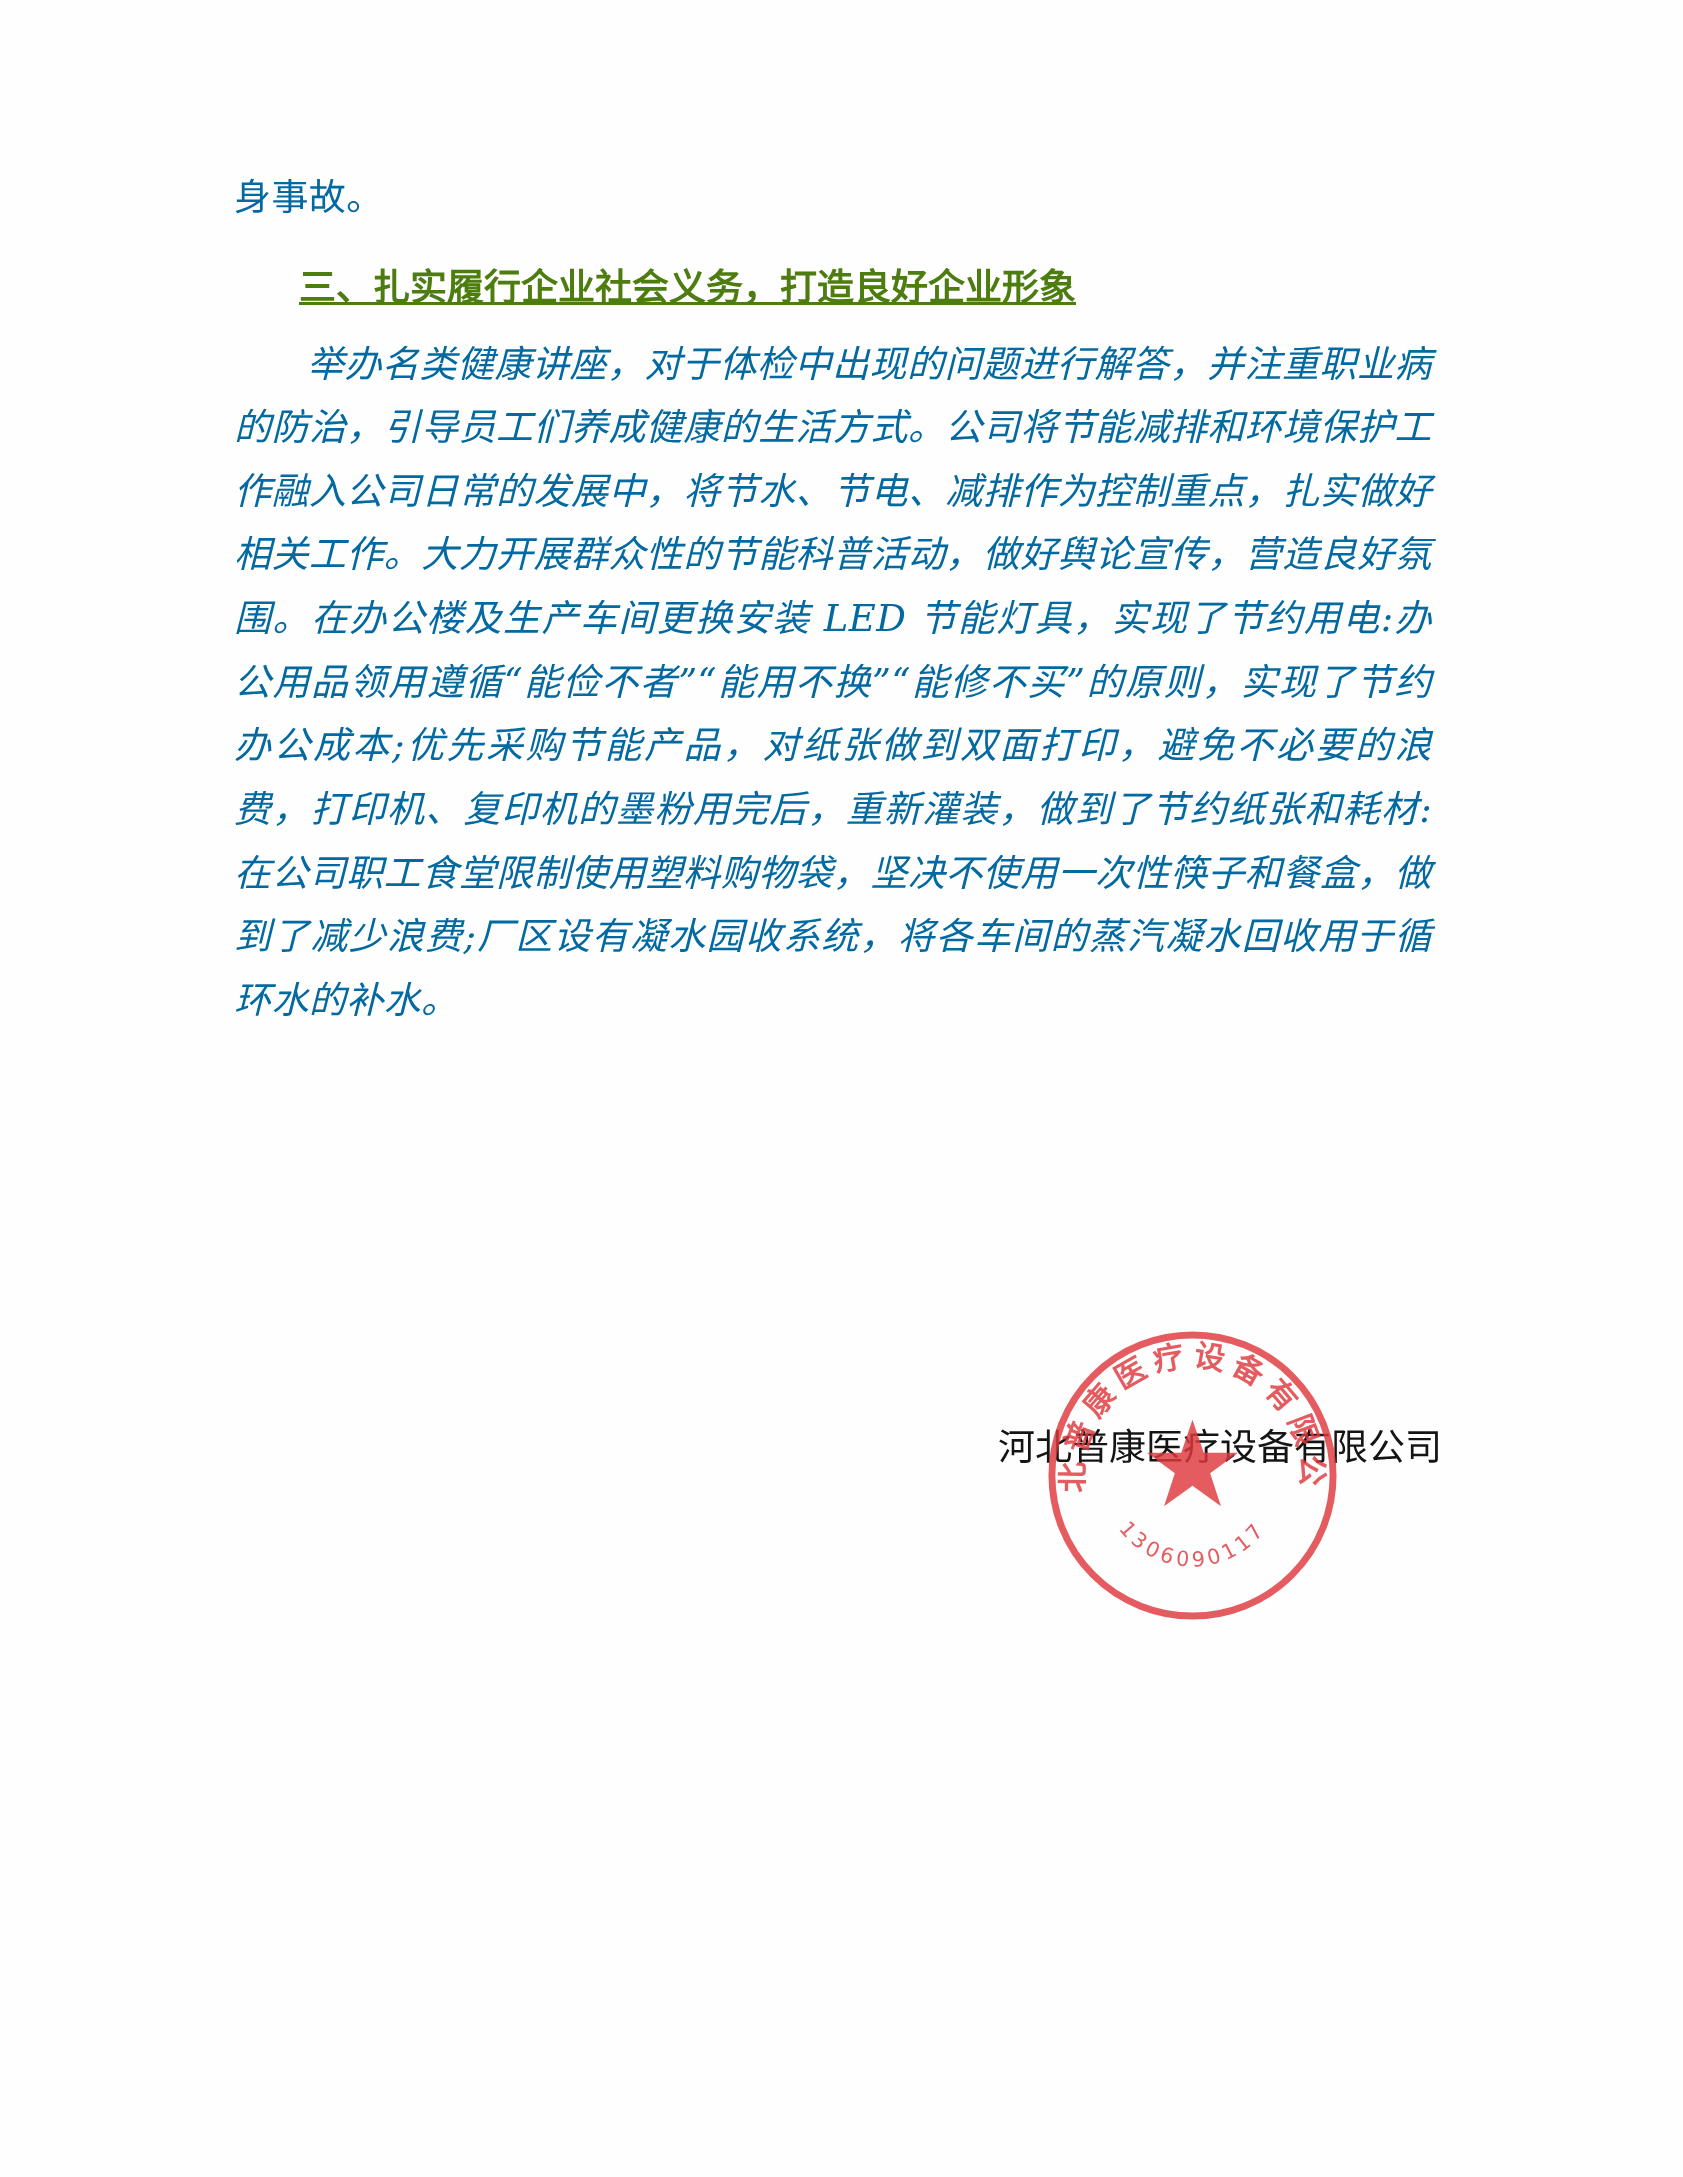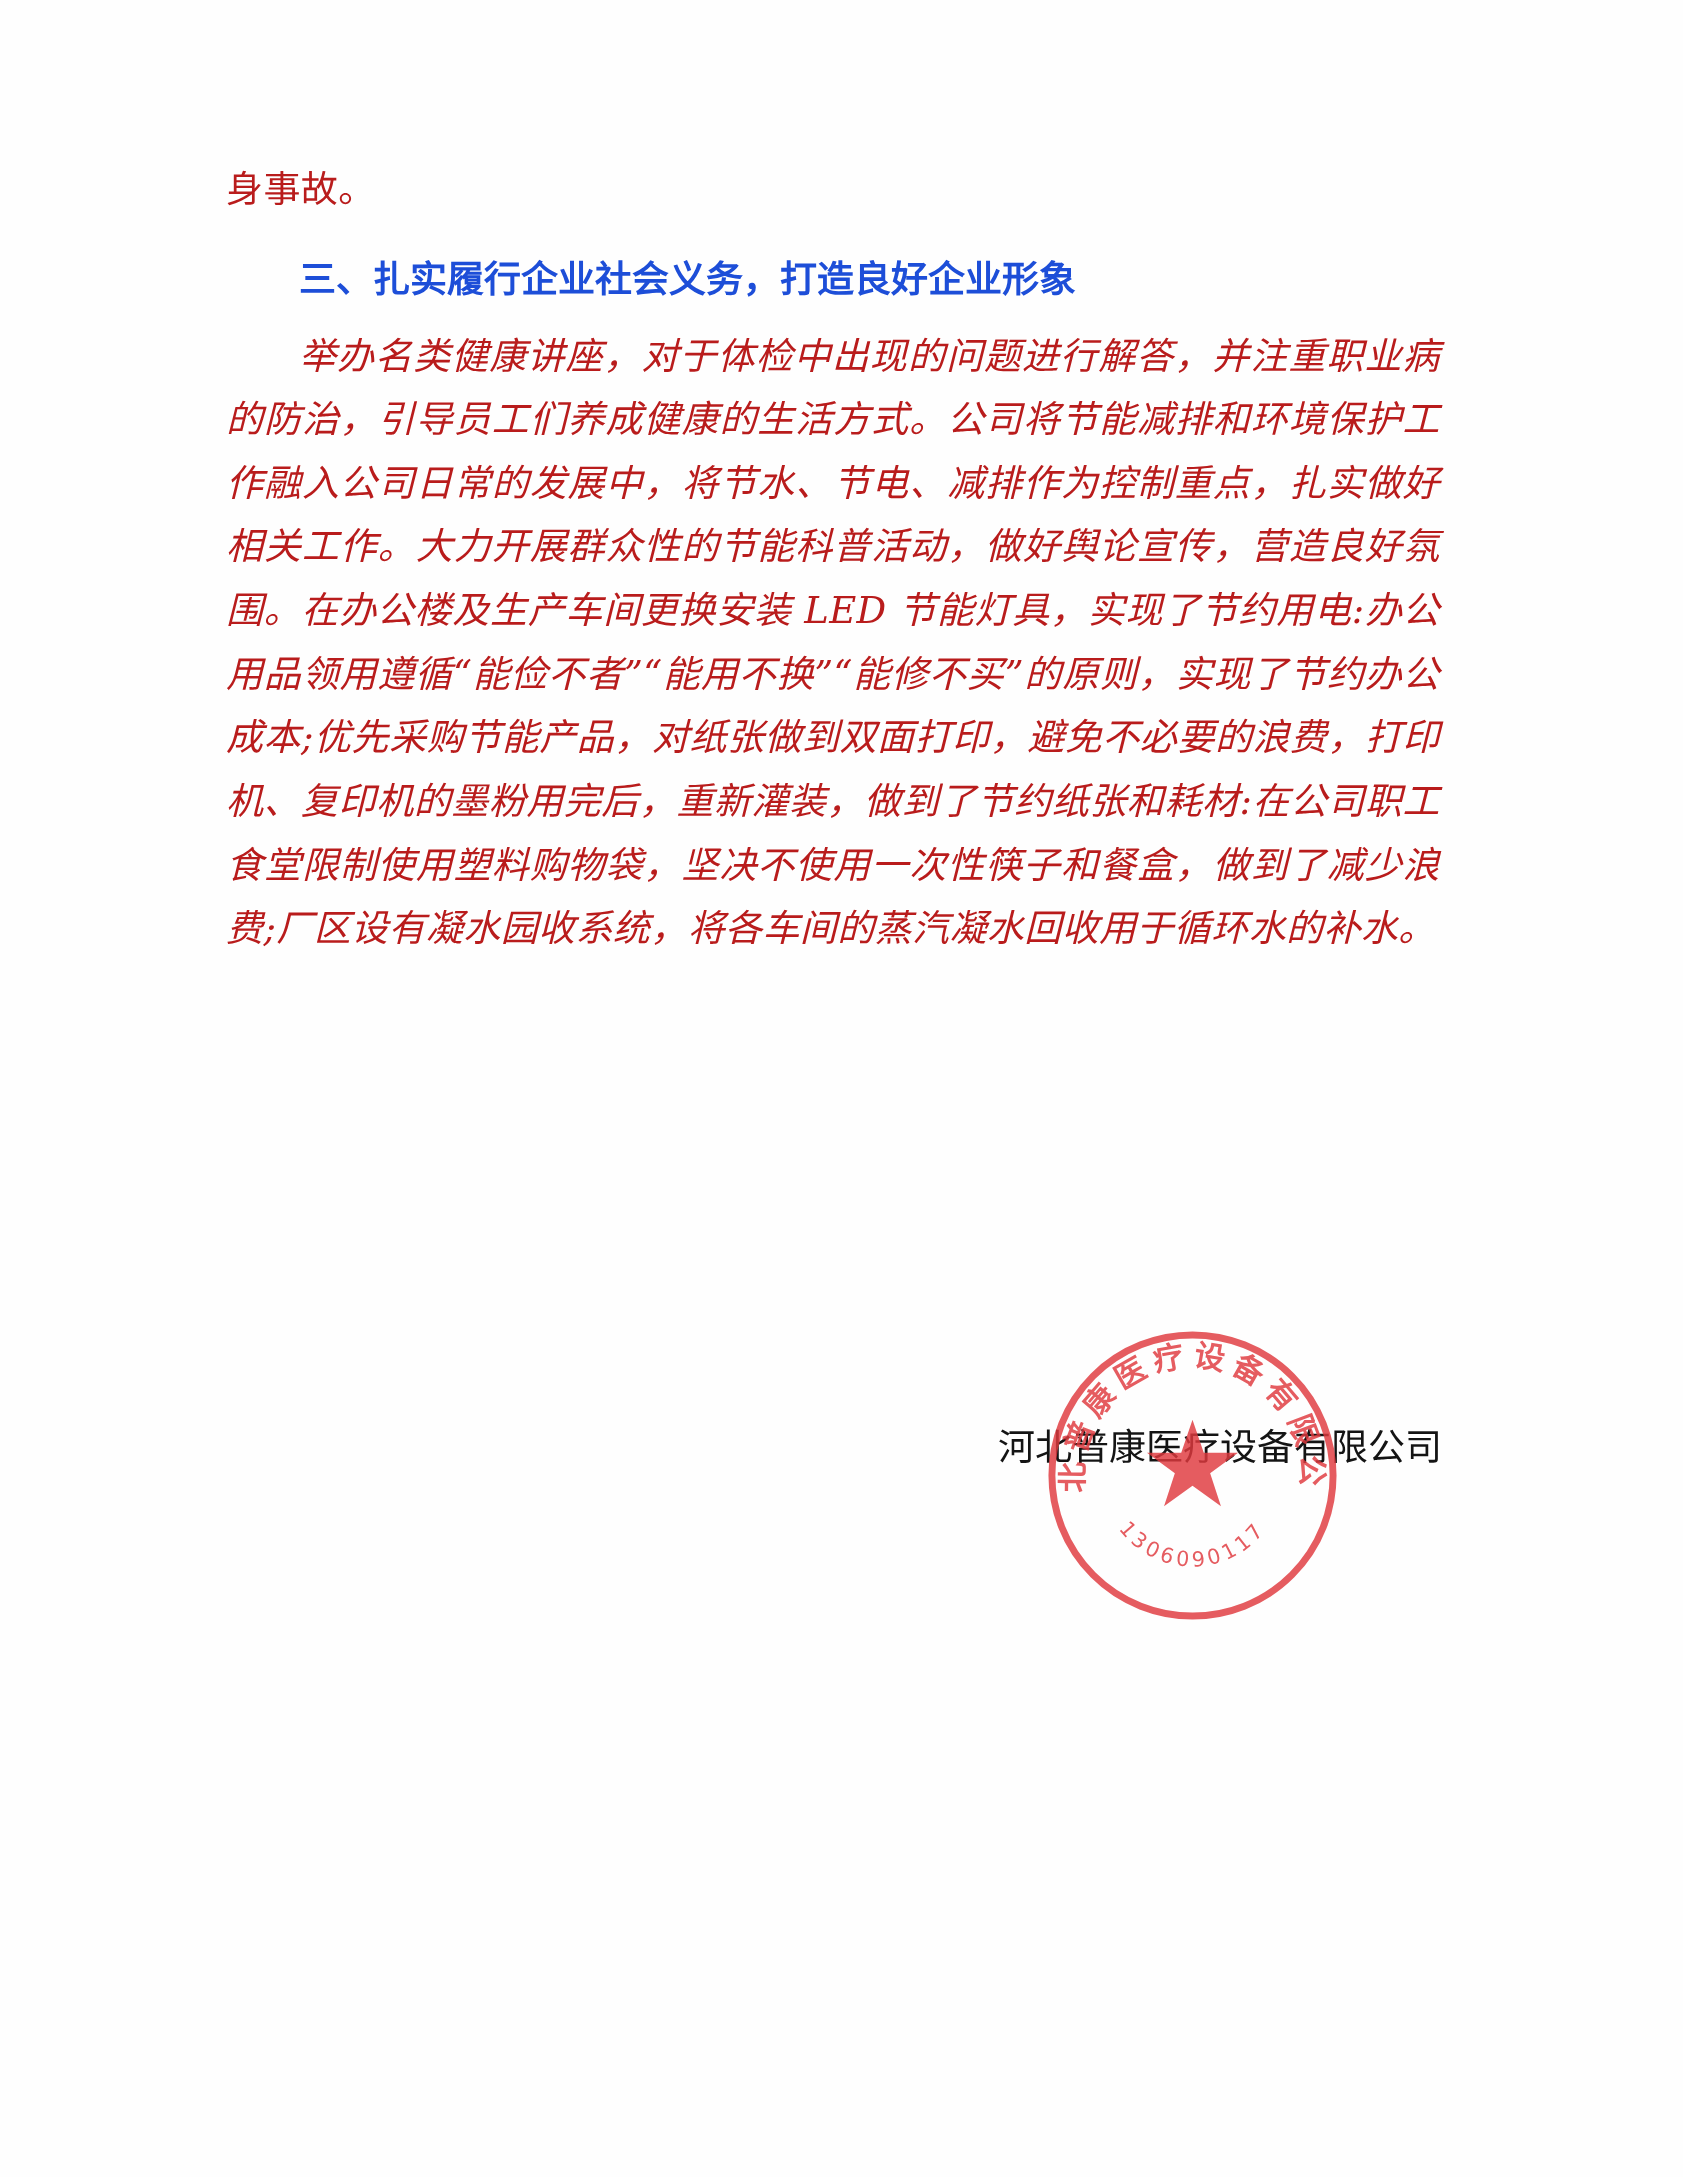--- a/index.html
+++ b/index.html
@@ -26,33 +26,34 @@
     left: 226px;
     top: 158px;
     width: 1214px;
   }
   .para {
     font-size: 37px;
     line-height: 1.72;
     letter-spacing: 0.4px;
     text-align: justify;
     text-justify: inter-ideograph;
-    margin: 0;
-    color: #b91c1c;
+    margin: 8px;
+    color: #0369a1;
   }
   .para-continued {
     text-indent: 0;
   }
   .heading {
     font-size: 37px;
     font-weight: bold;
     line-height: 1.7;
     margin: 26px 0 14px 0;
     text-indent: 73px;
-    color: #1d4ed8;
+    color: #4d7c0f;
+    text-decoration: underline;
   }
   .body-para {
     text-indent: 73px;
     margin-top: 8px;
     font-style: italic;
   }
   .signature-block {
     position: absolute;
     right: 220px;
     top: 1416px;

